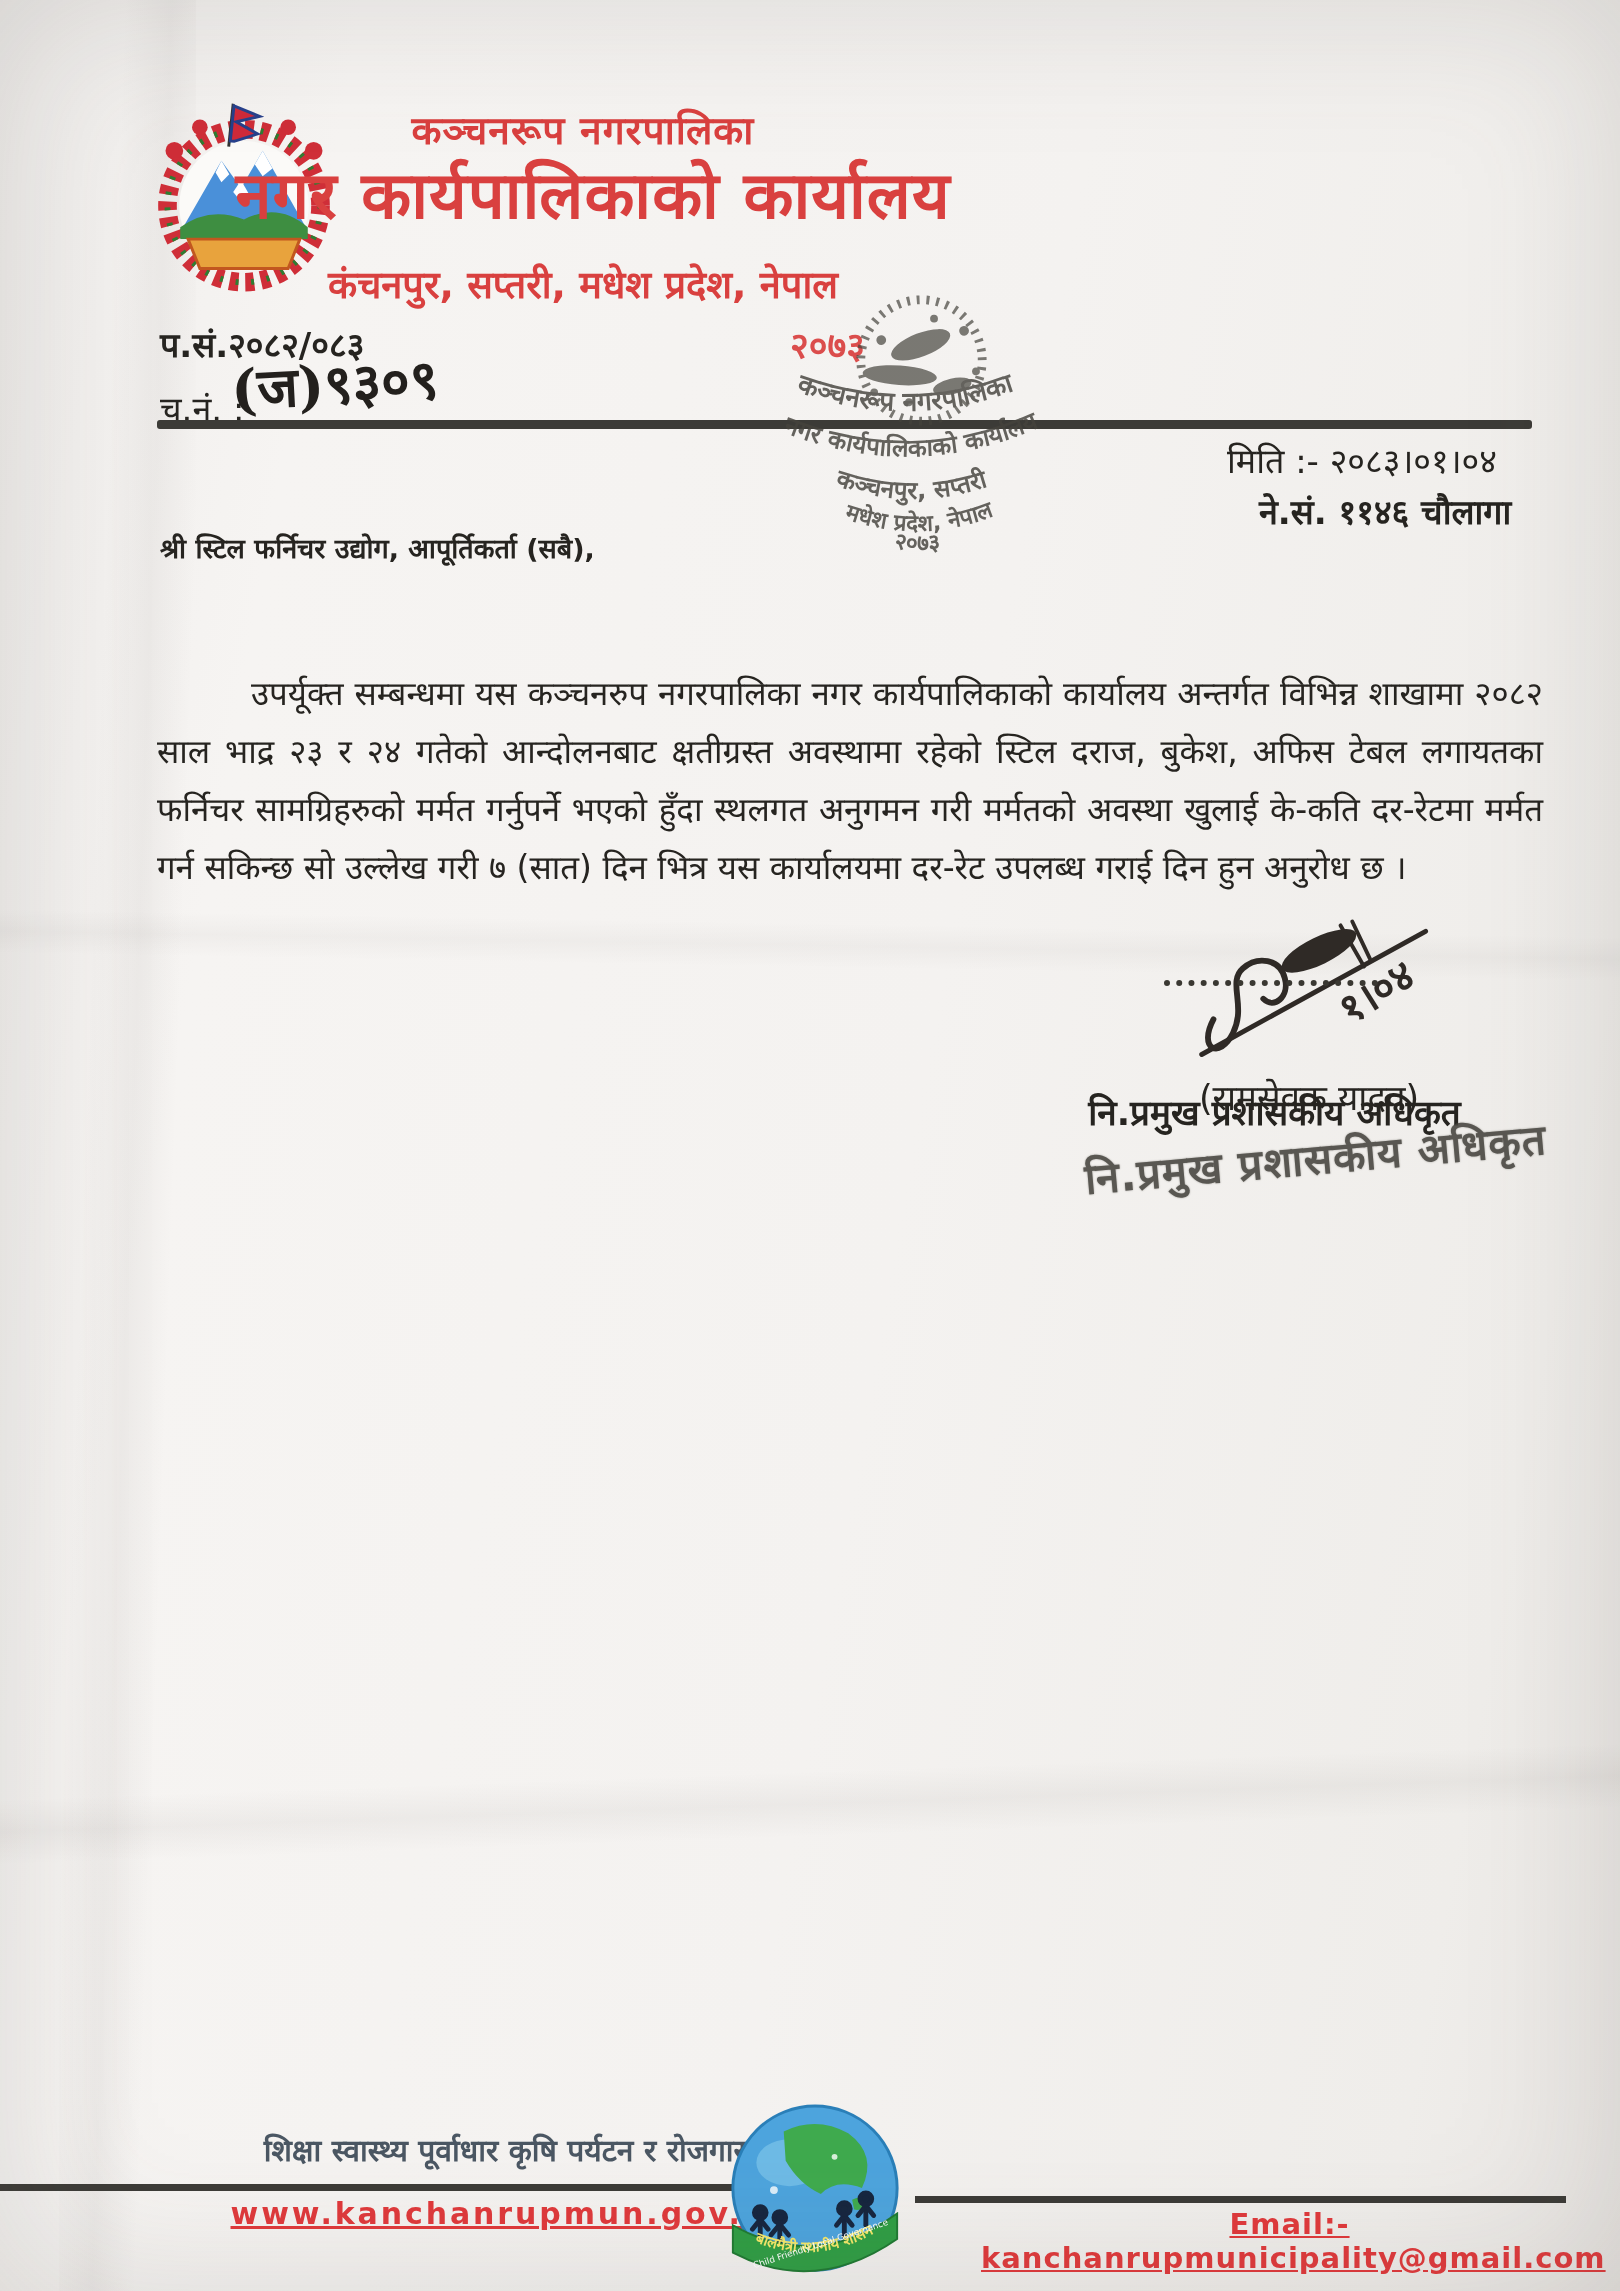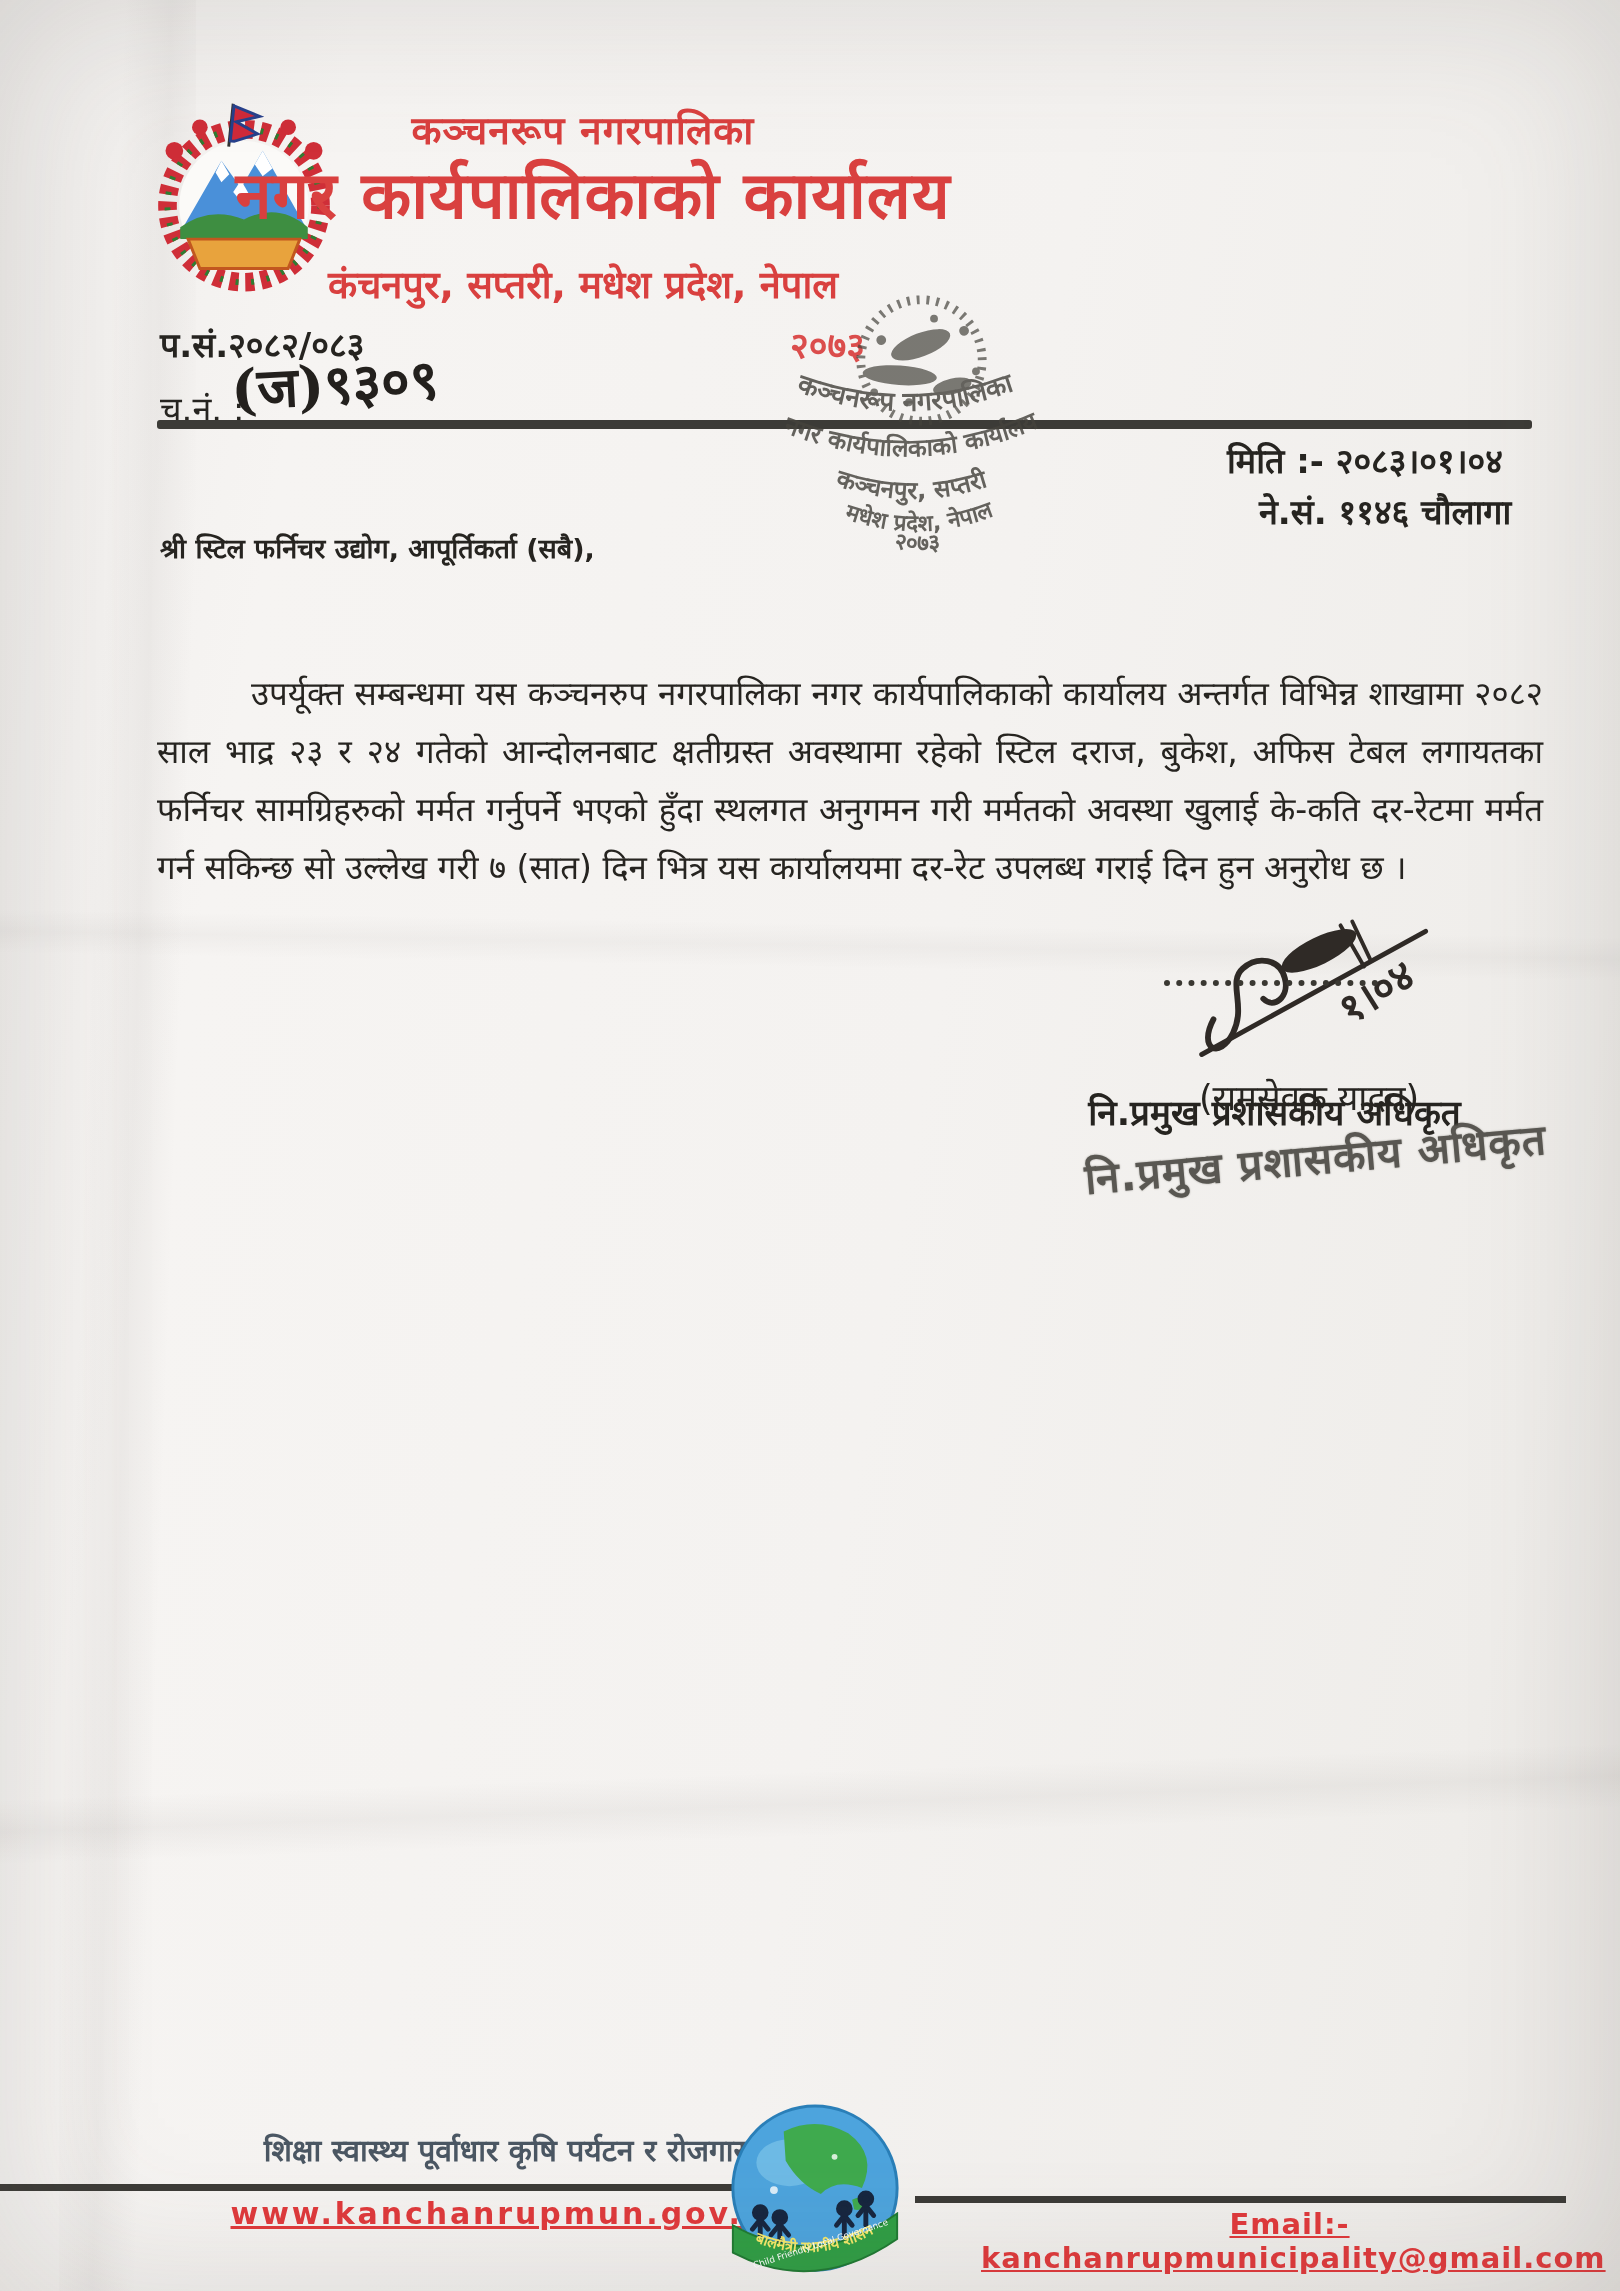--- a/index.html
+++ b/index.html
@@ -23,21 +23,21 @@
   .ctr{text-align:center;}
   .hdr-muni{left:0;top:102px;width:1166px;font-size:39px;font-weight:bold;letter-spacing:1px;}
   .hdr-office{left:0;top:149px;width:1186px;font-size:65px;font-weight:bold;letter-spacing:1px;}
   .hdr-addr{left:0;top:257px;width:1166px;font-size:38px;font-weight:bold;}
   .hdr-year{left:790px;top:320px;font-size:36px;font-weight:bold;opacity:.92;}
   .ref1{left:160px;top:321px;font-size:34px;font-weight:600;}
   .ref2{left:160px;top:385px;font-size:34px;font-weight:400;}
   .handnum{left:231px;top:345px;font-size:55px;font-weight:bold;color:#23201d;
     transform:rotate(-3deg);font-family:"DejaVu Serif","Liberation Serif",serif;}
   .rule-main{left:157px;top:420px;width:1375px;height:8.8px;background:#3c3b37;border-radius:2.9px;}
-  .dt1{left:1227px;top:437px;font-size:34px;font-weight:700;}
+  .dt1{left:1227px;top:437px;font-size:34px;font-weight:400;}
   .dt2{left:1259px;top:488px;font-size:34px;font-weight:600;}
   .addressee{left:160px;top:529px;font-size:27px;font-weight:600;}
   .subject{left:405px;top:608px;font-size:34px;font-weight:600;}
   .bodytext{left:157px;top:665px;width:1386px;font-size:33px;line-height:58px;
     text-align:justify;text-indent:94px;font-weight:500;}
   .sig-dots{left:1164px;top:980px;width:214px;border-bottom:6.9px dotted #3a3832;}
   .sig-name{left:1152px;top:1037px;width:314px;font-size:35px;font-weight:400;margin-top:36px;}
   .sig-desig{left:1059px;top:1088px;width:431px;font-size:35px;font-weight:600;}
   .sig-stamp{left:1051px;top:1129px;width:529px;font-size:42px;font-weight:bold;
     color:#45433d;opacity:.88;transform:rotate(-5deg);letter-spacing:1px;

